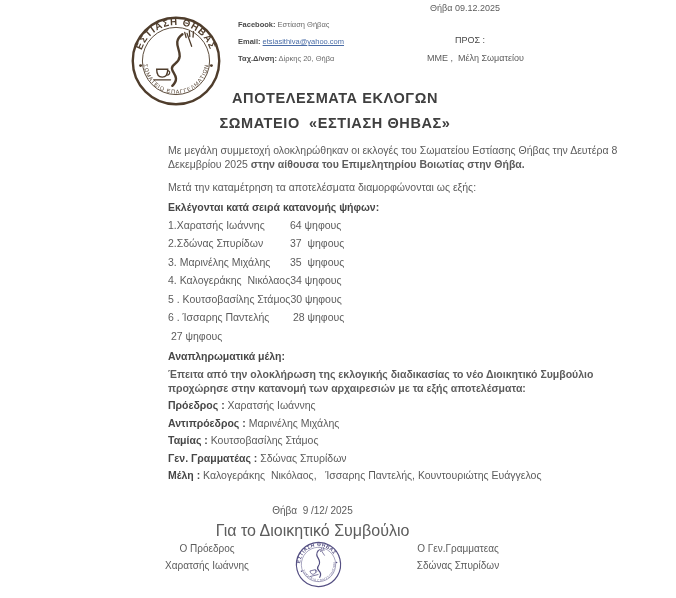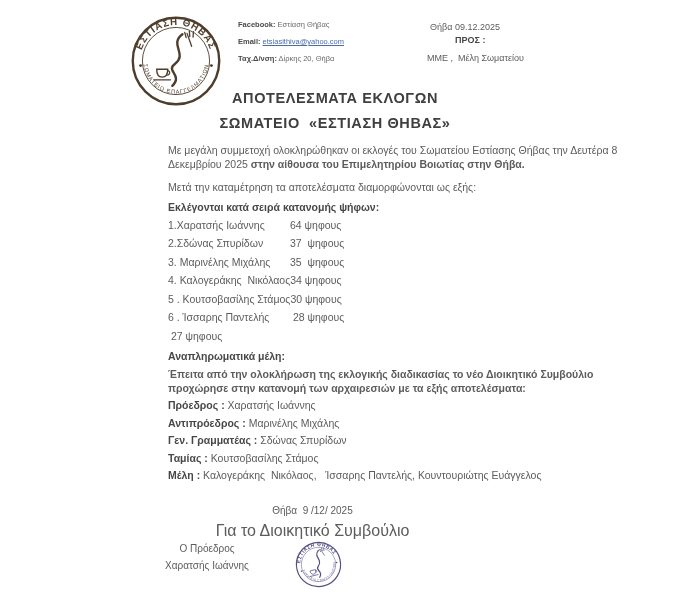--- a/index.html
+++ b/index.html
@@ -9,22 +9,22 @@
   }
   
   .seal{position:absolute;}
   .seal svg{display:block;width:100%;height:100%;}
   .seal-top{left:130px;top:15px;width:92px;height:92px;color:#4f3d2c;}
   .seal-bottom{left:295px;top:541px;width:47px;height:47px;color:#555083;transform:rotate(-14deg);}
   .contact{position:absolute;left:230px;top:16px;font-size:7.5px;color:#6b6b6b;}
   .contact .line{display:block;height:17px;line-height:17px;white-space:pre;}
   .contact b{color:#4a4a4a;padding-left:8px;}
   .email-link{color:#4a6da7;text-decoration:underline;cursor:pointer;}
-  .meta-date{position:absolute;left:430px;top:22px;font-size:9px;color:#5c5c5c;}
-  .meta-pros{position:absolute;left:455px;top:35px;font-size:9px;font-weight:bold;color:#474747;}
+  .meta-date{position:absolute;left:430px;top:3px;font-size:9px;color:#5c5c5c;}
+  .meta-pros{position:absolute;left:455px;top:35px;font-size:9px;font-weight:normal;color:#474747;}
   .meta-to{position:absolute;left:427px;top:53px;font-size:9px;color:#5c5c5c;white-space:pre;}
   
   .title1,.title2{
     position:absolute;left:95px;width:480px;text-align:center;
     font-size:14.5px;font-weight:bold;letter-spacing:.6px;color:#3f3f3f;white-space:pre-wrap;
   }
   .title1{top:90px;}
   .title2{top:115px;}
   
   .body-col{position:absolute;left:168px;top:144px;width:456px;font-size:10.5px;line-height:13.5px;color:#5c5c5c;}
@@ -136,22 +136,22 @@
         </div>
     </div>
 
     <div class="h-bold subst-h">Αναπληρωματικά μέλη:</div>
 
     <p class="p3">Έπειτα από την ολοκλήρωση της εκλογικής διαδικασίας το νέο Διοικητικό Συμβούλιο προχώρησε στην κατανομή των αρχαιρεσιών με τα εξής αποτελέσματα:</p>
 
     <div class="board">
       <div class="brow"><span class="role">Πρόεδρος : </span><span>Χαρατσής Ιωάννης</span></div>
       <div class="brow"><span class="role">Αντιπρόεδρος : </span><span>Μαρινέλης Μιχάλης</span></div>
+      <div class="brow"><span class="role">Ταμίας : </span><span>Κουτσοβασίλης Στάμος</span></div>
       <div class="brow"><span class="role">Γεν. Γραμματέας : </span><span>Σδώνας Σπυρίδων</span></div>
-      <div class="brow"><span class="role">Ταμίας : </span><span>Κουτσοβασίλης Στάμος</span></div>
       <div class="brow"><span class="role">Μέλη : </span><span>Καλογεράκης  Νικόλαος,   Ίσσαρης Παντελής, Κουντουριώτης Ευάγγελος</span></div>
     </div>
   </div>
 
   <div class="f-date">Θήβα  9 /12/ 2025</div>
   <div class="f-for">Για το Διοικητικό Συμβούλιο</div>
 
   <div class="sig sig-left">
     <span class="l1">Ο Πρόεδρος</span>
     <span class="l2">Χαρατσής Ιωάννης</span>
@@ -179,14 +179,18 @@
         <line x1="69" y1="18" x2="68.5" y2="24"></line>
       </g>
       <g>
         <path d="M29,59 h12 c0,6 -2.5,8.5 -6,8.5 c-3.5,0 -6,-2.5 -6,-8.5 z" fill="none" stroke="currentColor" stroke-width="1.5"></path>
         <path d="M41,60.5 c3,0 3,4.5 -0.8,5" fill="none" stroke="currentColor" stroke-width="1.3"></path>
         <line x1="26" y1="70.5" x2="44" y2="70.5" stroke="currentColor" stroke-width="1.5" stroke-linecap="round"></line>
       </g>
     </svg>
   </div>
 
+  <div class="sig sig-right">
+    <span class="l1">Ο Γεν.Γραμματεας</span>
+    <span class="l2">Σδώνας Σπυρίδων</span>
+  </div>
 
 </div>
 
 </body></html>

